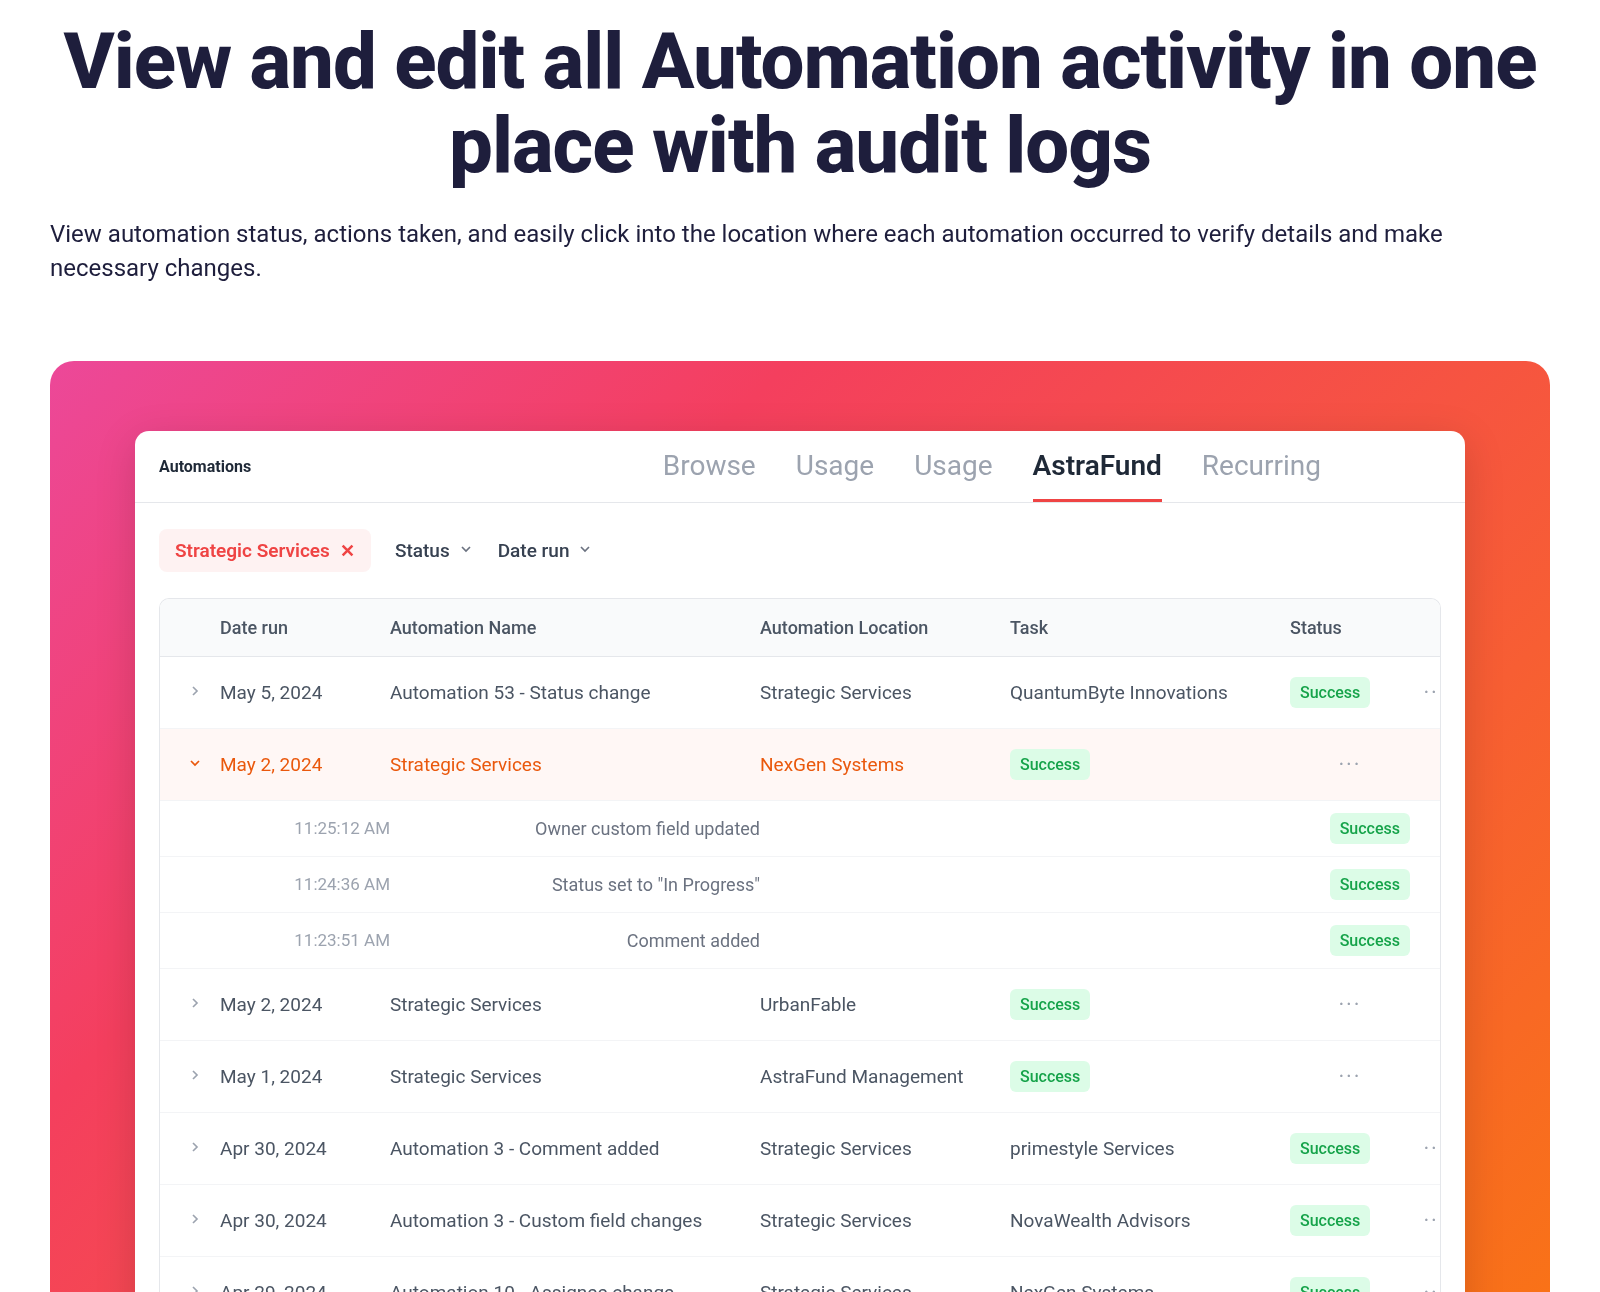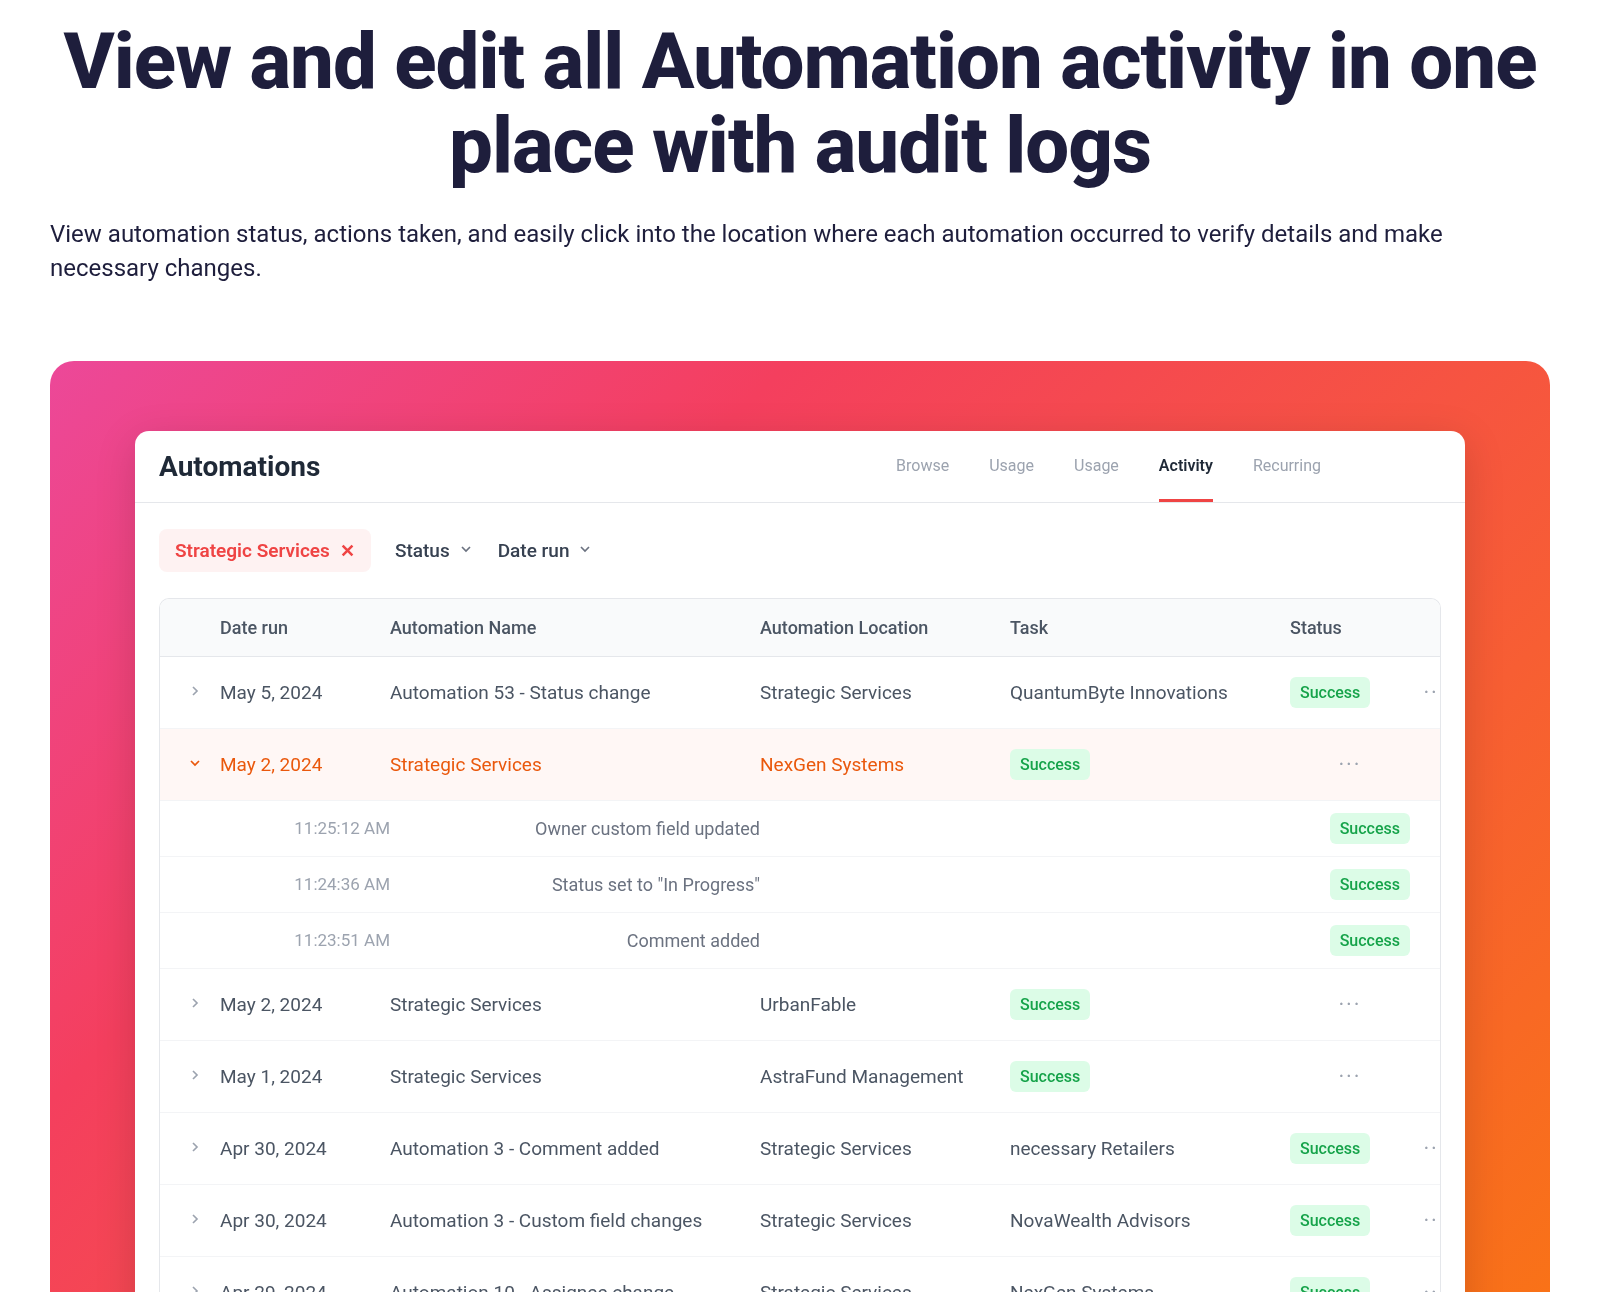--- a/index.html
+++ b/index.html
@@ -42,33 +42,33 @@
     .app-header {
       display: flex;
       align-items: center;
       border-bottom: 1px solid #e5e7eb;
       padding: 0 24px;
       height: 72px;
     }
     .app-title {
       font-weight: 700;
       color: #1f2937;
-      font-size: 28px;
+      font-size: 16px;
     }
     .tabs {
       display: flex;
       gap: 40px;
       margin-left: auto;
       margin-right: 120px;
       height: 100%;
       align-items: center;
     }
     .tab {
       color: #9ca3af;
-      font-size: 16px;
+      font-size: 28px;
       cursor: pointer;
       height: 100%;
       display: flex;
       align-items: center;
       border-bottom: 3px solid transparent;
       margin-bottom: -1px;
     }
     .tab.active {
       color: #1f2937;
       font-weight: 600;
@@ -182,21 +182,21 @@
 
 <div class="gradient-wrapper">
   <div class="app-window">
 
     <div class="app-header">
       <div class="app-title">Automations</div>
       <div class="tabs" id="tabs">
           <div class="tab">Browse</div>
           <div class="tab">Usage</div>
           <div class="tab">Usage</div>
-          <div class="tab active">Activity</div>
+          <div class="tab active">AstraFund</div>
           <div class="tab">Recurring</div>
         </div>
     </div>
 
     <div class="filters">
       <div class="filter-chip">
         <span>Strategic Services</span>
         <span class="close">✕</span>
       </div>
       <div class="filter-dropdown">
@@ -296,21 +296,21 @@
             <div><span class="badge">Success</span></div>
             <div class="more">···</div>
           </div>
           <div class="row">
             <div class="expand "><svg class="ico" viewBox="0 0 24 24" fill="none" stroke="currentColor" stroke-width="2.5">
                 <polyline points="9 6 15 12 9 18"></polyline>
               </svg></div>
             <div class="cell">Apr 30, 2024</div>
             <div class="cell">Automation 3 - Comment added</div>
             <div class="cell">Strategic Services</div>
-            <div class="cell">necessary Retailers</div>
+            <div class="cell">primestyle Services</div>
             <div><span class="badge">Success</span></div>
             <div class="more">···</div>
           </div>
           <div class="row">
             <div class="expand "><svg class="ico" viewBox="0 0 24 24" fill="none" stroke="currentColor" stroke-width="2.5">
                 <polyline points="9 6 15 12 9 18"></polyline>
               </svg></div>
             <div class="cell">Apr 30, 2024</div>
             <div class="cell">Automation 3 - Custom field changes</div>
             <div class="cell">Strategic Services</div>

